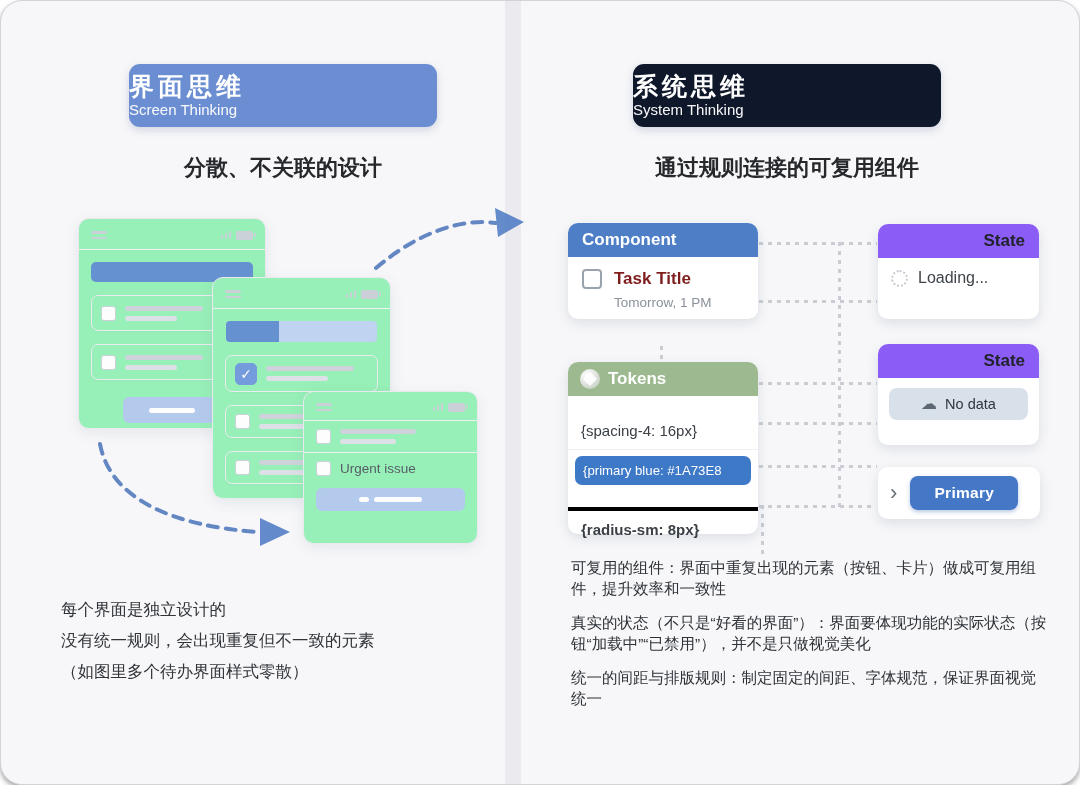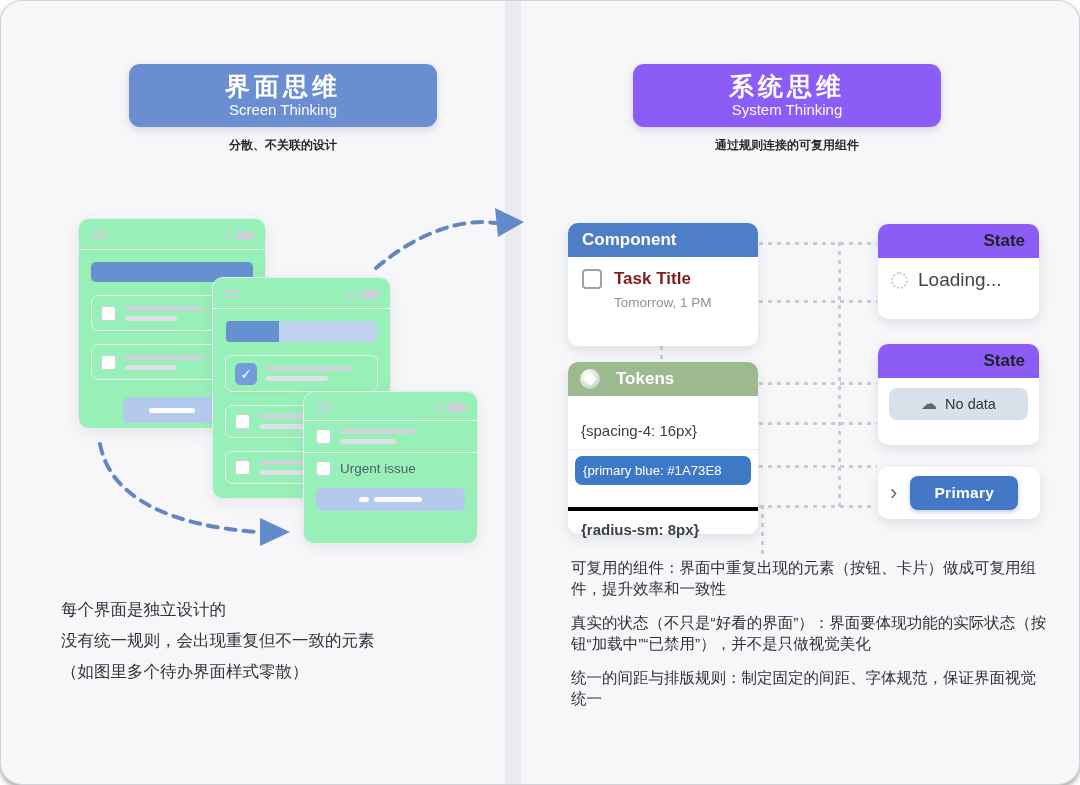--- a/index.html
+++ b/index.html
@@ -6,28 +6,28 @@
   html,body { background:#ffffff; font-family:"Liberation Sans","DejaVu Sans",sans-serif; }
   #canvas {
     position:relative; width:1080px; height:785px; overflow:hidden;
     background:#f7f7f9; border:1.5px solid #d2d2d7; border-radius:22px;
     box-shadow:0 3px 5px rgba(0,0,0,.35);
   }
   .divider { position:absolute; left:504px; top:0; width:16px; height:785px; background:#ebebef; }
 
   
   .banner { position:absolute; top:63px; width:308px; height:63px; border-radius:11px;
-            color:#fff; text-align:center; padding-top:7px;
+            color:#fff; text-align:left; padding-top:7px;
             box-shadow:0 3px 8px rgba(110,125,160,.28); }
   .banner .t { font-size:25px; font-weight:bold; letter-spacing:4px; line-height:30px; }
   .banner .s { font-size:15px; line-height:18px; opacity:.97; }
   .banner.left  { left:128px; background:#6b8ed2; }
-  .banner.right { left:632px; background:#8b5cf6; }
-  .caption { position:absolute; top:136px; width:308px; text-align:center;
-             font-size:12px; font-weight:bold; color:#26282c; }
+  .banner.right { left:632px; background:#0f172a; }
+  .caption { position:absolute; top:152px; width:308px; text-align:center;
+             font-size:22px; font-weight:bold; color:#26282c; }
   .caption.left { left:128px; } .caption.right { left:632px; }
 
   
   .illustration { position:absolute; left:0; top:0; width:540px; height:580px; opacity:.85; }
   .mock-card { position:absolute; background:#86efac; border:1px solid #e6e8ec; border-radius:11px;
                box-shadow:0 4px 14px rgba(140,150,170,.20); }
   .mock-head { display:flex; justify-content:space-between; align-items:center;
                padding:9px 12px 7px; border-bottom:1px solid #eef0f3; }
   .hamburger span { display:block; width:16px; height:2.5px; background:#c4cad3; border-radius:2px; margin:3px 0; }
   .statgrp { display:flex; align-items:center; gap:5px; }
@@ -52,38 +52,38 @@
   .mock-btn .wline { height:5px; border-radius:3px; background:#fff; }
   .progress { margin:12px 13px 0; height:21px; border-radius:4px; background:#b7cdf0; overflow:hidden; }
   .progress .fill { width:35%; height:100%; background:#4c80cb; }
   .urgent-label { font-size:13.5px; color:#3c4350; }
 
   
   .sys-card { position:absolute; background:#fff; border-radius:10px;
               box-shadow:0 4px 12px rgba(125,135,160,.22); }
   .sys-head { border-radius:10px 10px 0 0; font-size:17px; font-weight:bold; padding:7px 14px; }
   .sys-head.blue  { background:#4d7ec6; color:#fff; }
-  .sys-head.green { background:#9db98f; color:#fff; display:flex; align-items:center; gap:16px; padding:7px 12px; }
+  .sys-head.green { background:#9db98f; color:#fff; display:flex; align-items:center; gap:8px; padding:7px 12px; }
   .sys-head.gray  { background:#8b5cf6; color:#20242a;text-align:right; }
   .token-icon { width:20px; height:20px; border-radius:50%;
                 background:radial-gradient(circle at 35% 30%, #ffffff, #ccd4ca 75%);
                 position:relative; }
   .token-icon::after { content:""; position:absolute; left:5px; top:5px; width:10px; height:10px;
                        background:#fff; transform:rotate(45deg); opacity:.85; }
   .task-row { display:flex; align-items:center; gap:12px; padding:12px 14px 2px; }
   .task-cbox { width:20px; height:20px; border:2px solid #99a3ae; border-radius:4px; background:#fff; }
   .task-title { font-size:17px; font-weight:600; color:#7f1d1d; }
   .task-time { padding:4px 14px 0 46px; font-size:13.5px; color:#8b929b; }
   .tok-row { padding:10px 13px; font-size:15px; color:#3b4046;margin-top:16px; }
   .tok-pill-row { padding:6px 7px; border-top:1px solid #edeff2; }
   .tok-pill { background:#3e79c8; color:#fff; font-size:13.2px; border-radius:7px;
               padding:7px 8px; white-space:nowrap; overflow:hidden; }
   .state-body { display:flex; align-items:center; gap:10px; padding:11px 13px; }
   .spinner-icon { width:17px; height:17px; border:2.5px dotted #c8ccd2; border-radius:50%; flex:0 0 auto; }
-  .loading-label { font-size:19px; color:#3f444b; }
+  .loading-label { font-size:16px; color:#3f444b; }
   .nodata-pill { flex:1; display:flex; align-items:center; justify-content:center; gap:8px;
                  background:#d8e1e9; border-radius:8px; padding:8px 10px; }
   .cloud-icon { font-size:16px; color:#5d6773; line-height:1; }
   .nodata-label { font-size:14.5px; color:#30353c; }
   .primary-body { display:flex; align-items:center; gap:13px; height:100%; padding:0 10px 0 12px; }
   .chevron-icon { font-size:22px; color:#697079; line-height:1; }
   .primary-btn { width:108px; height:34px; background:#4478c7; color:#fff; font-size:15.5px; font-weight:bold;
                  border-radius:8px; display:flex; align-items:center; justify-content:center;
                  box-shadow:0 2px 4px rgba(60,100,170,.35); letter-spacing:.3px; }
 
@@ -249,21 +249,21 @@
   <div class="dot-h" style="left:758px; top:241px; width:118px;"></div>
   <div class="dot-h" style="left:758px; top:299px; width:118px;"></div>
   <div class="dot-h" style="left:758px; top:381px; width:118px;"></div>
   <div class="dot-h" style="left:758px; top:421px; width:118px;"></div>
   <div class="dot-h" style="left:758px; top:464px; width:118px;"></div>
   <div class="dot-h" style="left:758px; top:504px; width:112px;"></div>
   <div class="dot-v" style="left:837px; top:241px; height:266px;"></div>
   <div class="dot-v" style="left:659px; top:345px; height:17px;"></div>
   <div class="dot-v" style="left:760px; top:504px; height:52px;"></div>
 
-  <div class="sys-card" style="left:567px; top:222px; width:190px; height:123px;">
+  <div class="sys-card" style="left:567px; top:222px; width:190px; height:96px;">
     <div class="sys-head blue">Component</div>
     <div class="task-row">
       <span class="task-cbox"></span>
       <span class="task-title">Task Title</span>
     </div>
     <div class="task-time">Tomorrow, 1 PM</div>
   </div>
 
   <div class="sys-card" style="left:567px; top:361px; width:190px; height:172px;">
     <div class="sys-head green">

